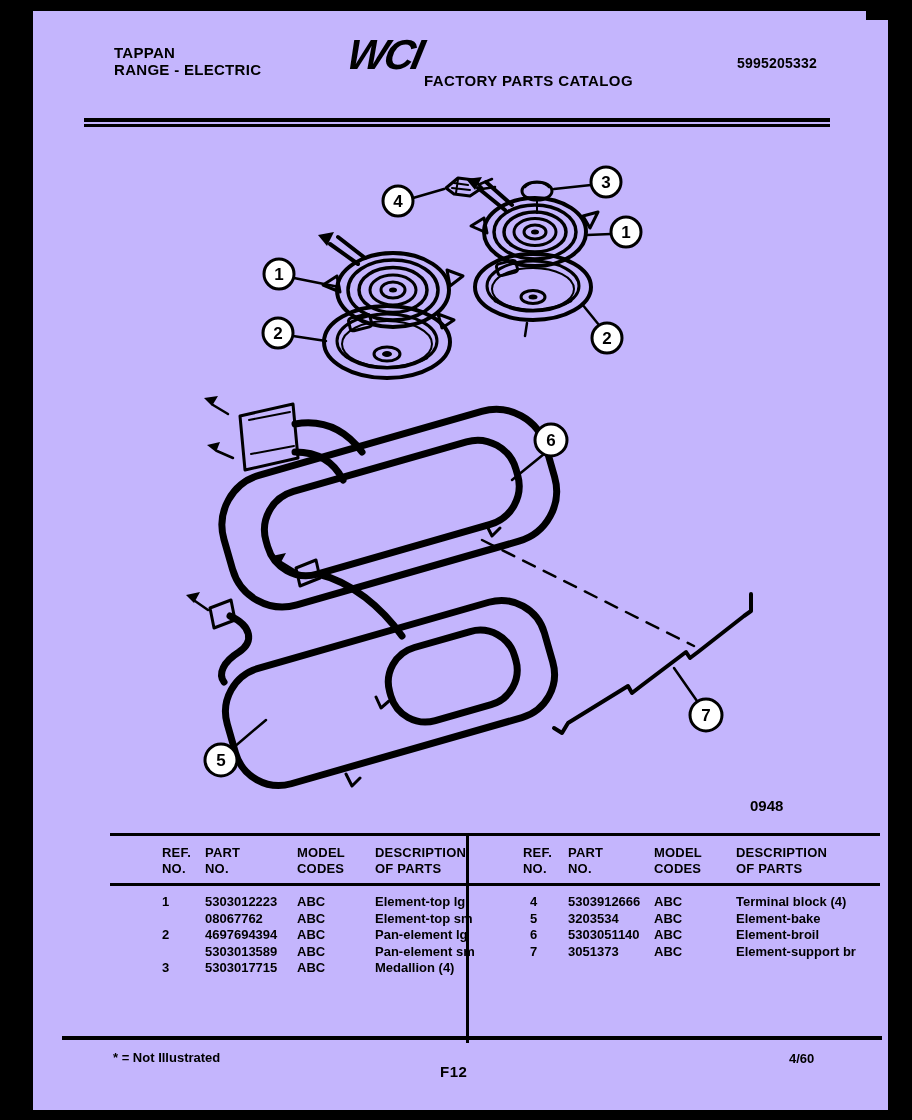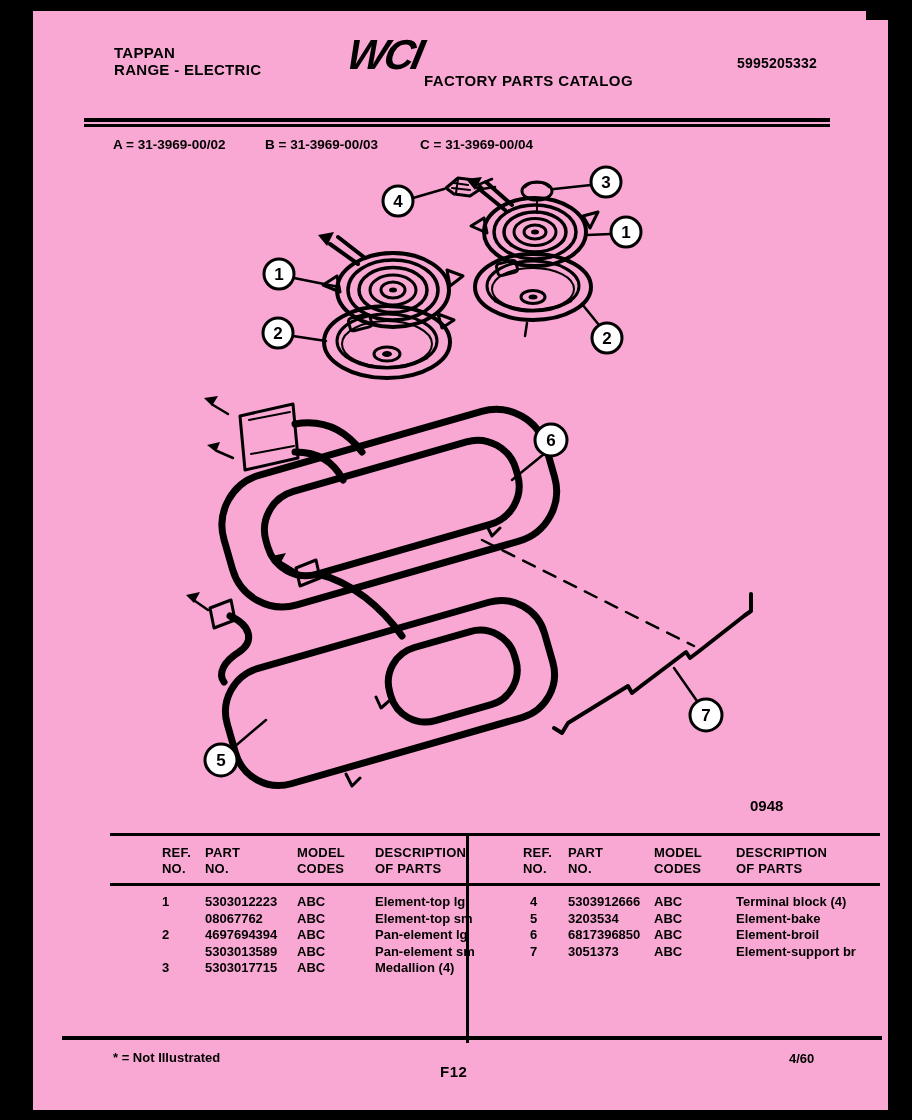--- a/index.html
+++ b/index.html
@@ -1,17 +1,17 @@
 <!DOCTYPE html>
 <html><head>
 <meta charset="utf-8">
 <style>
   html,body{margin:0;padding:0;background:#e8e8e8;}
   .page{
-    position:relative;width:912px;height:1120px;background:#f9a8d4;
+    position:relative;width:912px;height:1120px;background:#c4b5fd;
     font-family:"Liberation Sans",sans-serif;color:#000;overflow:hidden;
   }
   .abs{position:absolute;}
   .b{font-weight:bold;}
   
   .edge{position:absolute;background:#000;}
   
   .brand{left:114px;top:44px;font-size:15px;line-height:17px;letter-spacing:.3px;}
   .logo{
     left:348px;top:34px;font-size:42px;font-weight:900;font-style:italic;
@@ -51,25 +51,20 @@
 
   <div class="abs brand b">
     <div>TAPPAN</div>
     <div>RANGE - ELECTRIC</div>
   </div>
   <div class="abs logo">WCI</div>
   <div class="abs cat-title b">FACTORY PARTS CATALOG</div>
   <div class="abs pubnum b">5995205332</div>
   <div class="abs dblrule"></div>
 
-  <div class="abs models b">
-    <span style="left:0;">A = 31-3969-00/02</span>
-    <span style="left:152px;">B = 31-3969-00/03</span>
-    <span style="left:307px;">C = 31-3969-00/04</span>
-  </div>
 
   <svg class="abs" style="left:50px;top:158px;" width="820" height="660" viewBox="0 0 820 660">
     <g fill="none" stroke="#000" stroke-linecap="round" stroke-linejoin="round">
 
       <g>
         <path d="M308,106 L280,86 M315,100 L288,79" stroke-width="4"></path>
         <polygon points="277,88 268,77 284,74" fill="#000" stroke="none"></polygon>
         <ellipse cx="343" cy="132" rx="56" ry="37" stroke-width="4"></ellipse>
         <ellipse cx="343" cy="132" rx="45" ry="30" stroke-width="3.5"></ellipse>
         <ellipse cx="343" cy="132" rx="34" ry="22.5" stroke-width="3.5"></ellipse>
@@ -270,21 +265,21 @@
   <div class="tbody gr" style="left:483px;top:894px;width:395px;">
     <div class="cell" style="padding-left:7px;">4</div>
     <div class="cell">5303912666</div>
     <div class="cell">ABC</div>
     <div class="cell">Terminal block (4)</div>
     <div class="cell" style="padding-left:7px;">5</div>
     <div class="cell">3203534</div>
     <div class="cell">ABC</div>
     <div class="cell">Element-bake</div>
     <div class="cell" style="padding-left:7px;">6</div>
-    <div class="cell">6817396850</div>
+    <div class="cell">5303051140</div>
     <div class="cell">ABC</div>
     <div class="cell">Element-broil</div>
     <div class="cell" style="padding-left:7px;">7</div>
     <div class="cell">3051373</div>
     <div class="cell">ABC</div>
     <div class="cell">Element-support br</div>
   </div>
 
   <div class="abs foot-note b">* = Not Illustrated</div>
   <div class="abs foot-page b">F12</div>

